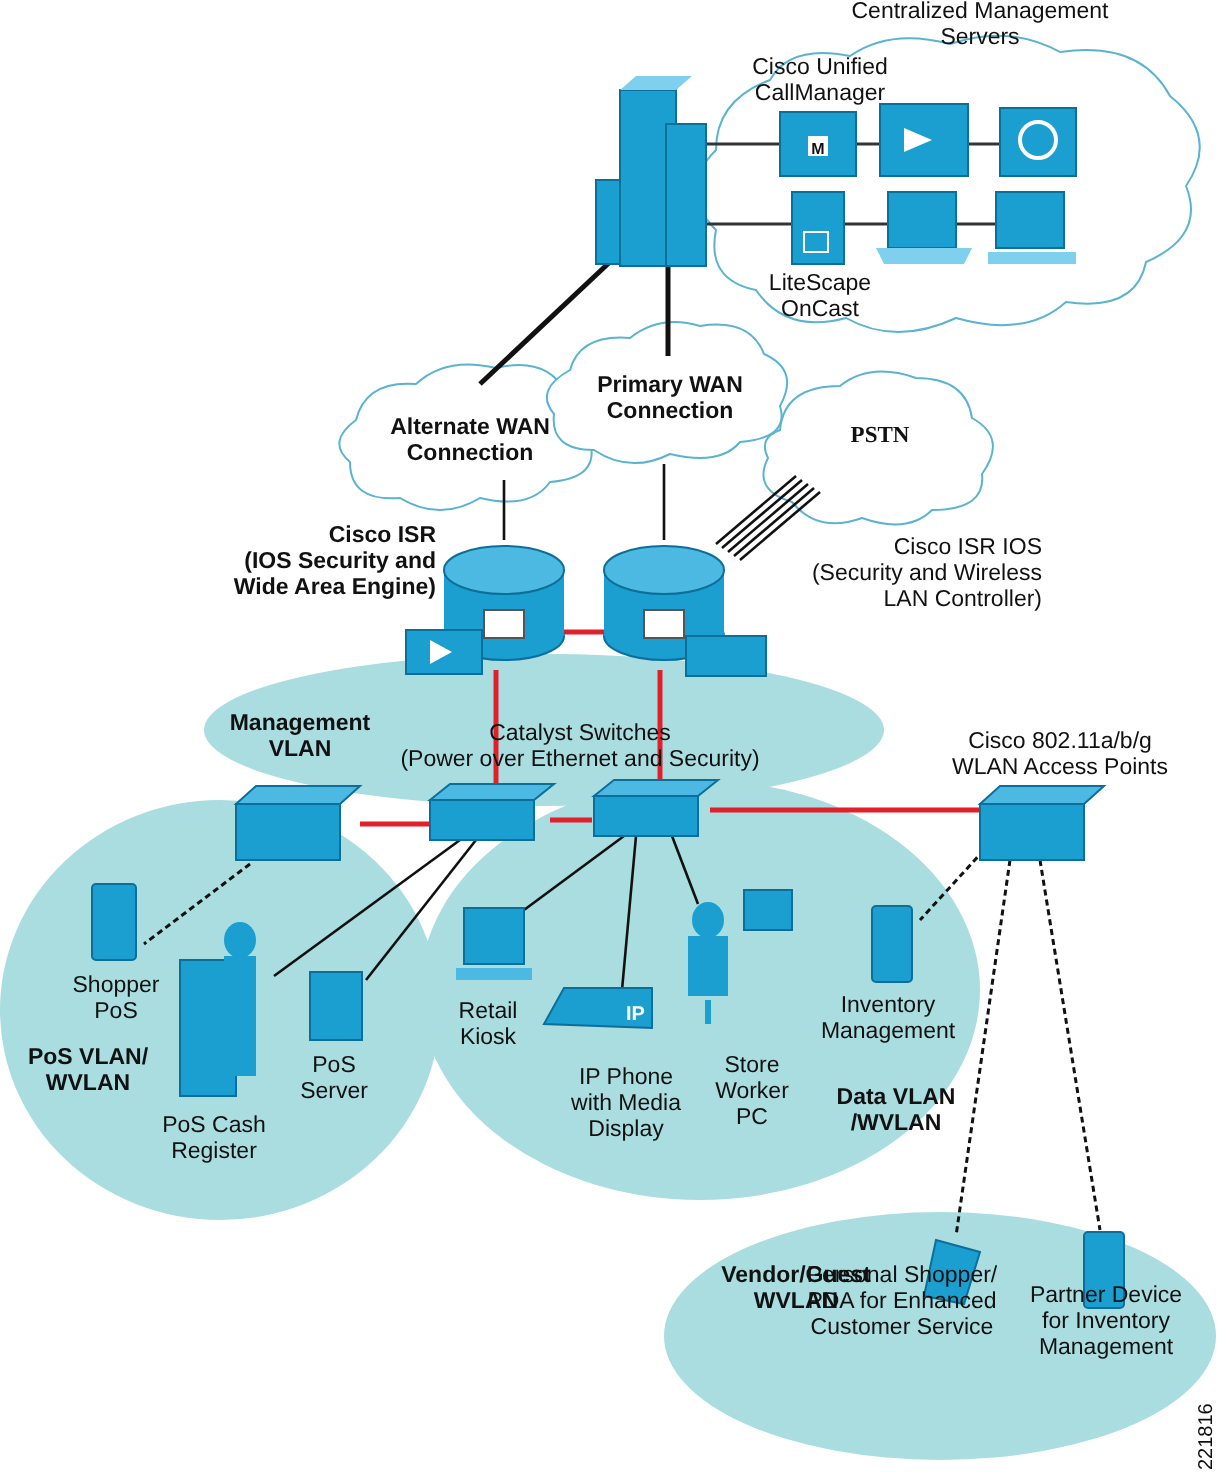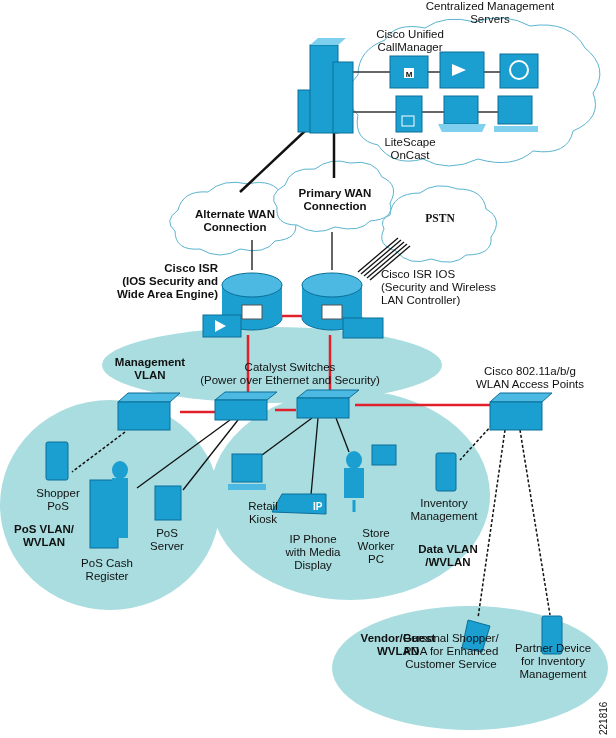--- a/index.html
+++ b/index.html
@@ -1,21 +1,21 @@
 <!DOCTYPE html>
 <html><head>
 <meta charset="utf-8">
 <style>
   html,body{margin:0;padding:0;background:#ffffff;}
   body{width:616px;height:738px;position:relative;overflow:hidden;font-family:"Liberation Sans",sans-serif;color:#111;}
   svg#diagram{position:absolute;left:0;top:0;}
   .lbl{position:absolute;font-size:11.5px;line-height:13px;text-align:center;white-space:nowrap;color:#111;}
   .b{font-weight:bold;}
   .r{text-align:right;font-weight:bold;}
-  .l{text-align:left;}
+  .l{text-align:right;}
   .fig{position:absolute;font-size:10px;transform:rotate(-90deg);transform-origin:left top;}
 </style>
 </head>
 <body>
 
 <svg id="diagram" width="616" height="738" viewBox="0 0 616 738">
 
   <ellipse cx="272" cy="365" rx="170" ry="38" fill="#a9dde0"></ellipse>
   <ellipse cx="110" cy="505" rx="110" ry="105" fill="#a9dde0"></ellipse>
   <ellipse cx="350" cy="495" rx="140" ry="105" fill="#a9dde0"></ellipse>
@@ -199,21 +199,21 @@
 
 <div class="lbl" style="left:30px;top:487px;width:56px;"><span style="white-space:pre-line">Shopper
 PoS</span></div>
 <div class="lbl b" style="left:8px;top:523px;width:72px;"><span style="white-space:pre-line">PoS VLAN/
 WVLAN</span></div>
 <div class="lbl" style="left:75px;top:557px;width:64px;"><span style="white-space:pre-line">PoS Cash
 Register</span></div>
 <div class="lbl" style="left:142px;top:527px;width:50px;"><span style="white-space:pre-line">PoS
 Server</span></div>
 
-<div class="lbl" style="left:238px;top:500px;width:50px;"><span style="white-space:pre-line">Retail
+<div class="lbl" style="left:219px;top:500px;width:50px;"><span style="white-space:pre-line">Retail
 Kiosk</span></div>
 <div class="lbl" style="left:268px;top:533px;width:90px;"><span style="white-space:pre-line">IP Phone
 with Media
 Display</span></div>
 <div class="lbl" style="left:350px;top:527px;width:52px;"><span style="white-space:pre-line">Store
 Worker
 PC</span></div>
 <div class="lbl b" style="left:408px;top:543px;width:80px;"><span style="white-space:pre-line">Data VLAN
 /WVLAN</span></div>
 <div class="lbl" style="left:402px;top:497px;width:84px;"><span style="white-space:pre-line">Inventory

